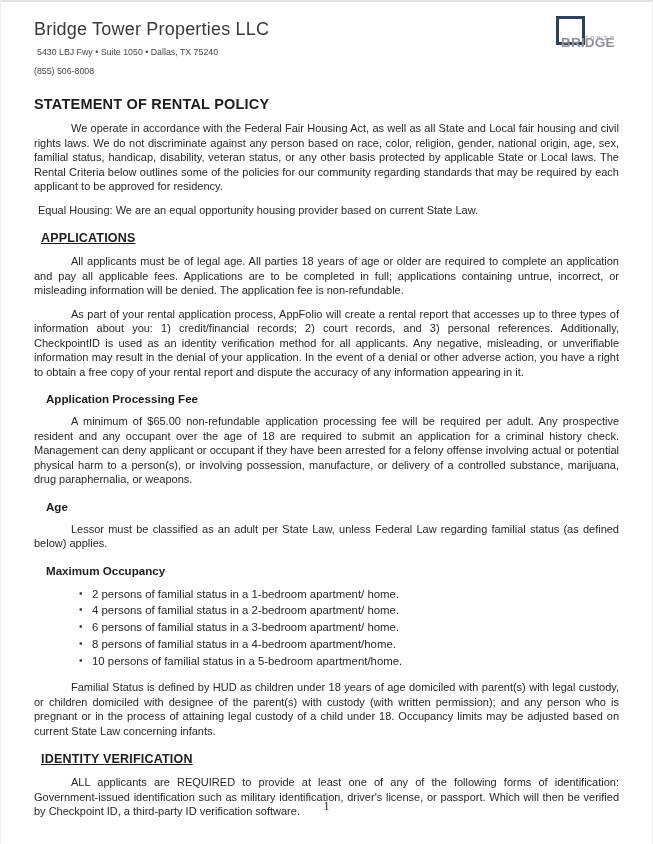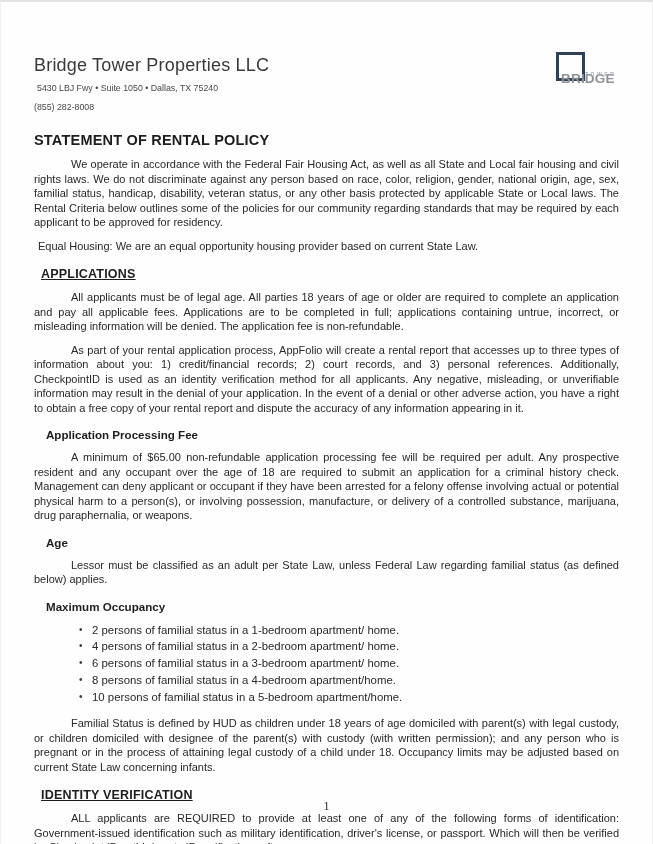--- a/index.html
+++ b/index.html
@@ -9,21 +9,21 @@
   }
   .page {
     position: relative;
     width: 653px;
     height: 844px;
     box-sizing: border-box;
     background: #fefefe;
     border-top: 2px solid #e3e3e3;
     border-left: 1px solid #f0f0f0;
     border-right: 1px solid #ececec;
-    padding: 53px 33px 0 33px;
+    padding: 17px 33px 0 33px;
     font-family: "Liberation Sans", sans-serif;
     color: #282828;
     overflow: hidden;
   }
 
   
   .letterhead { position: relative; }
   .company-name {
     font-size: 18px;
     font-weight: 400;
@@ -147,21 +147,21 @@
   }
 </style>
 </head>
 <body>
 
 <div class="page">
 
   <div class="letterhead">
     <div class="company-name">Bridge Tower Properties LLC</div>
     <div class="company-address">5430 LBJ Fwy • Suite 1050 • Dallas, TX 75240</div>
-    <div class="company-phone">(855) 282-8008</div>
+    <div class="company-phone">(855) 506-8008</div>
 
     <div class="logo">
       <div class="logo-box"></div>
       <div class="logo-bridge">BRIDGE</div>
       <div class="logo-tower">TOWER</div>
     </div>
   </div>
 
   <div class="doc-title">STATEMENT OF RENTAL POLICY</div>
 

